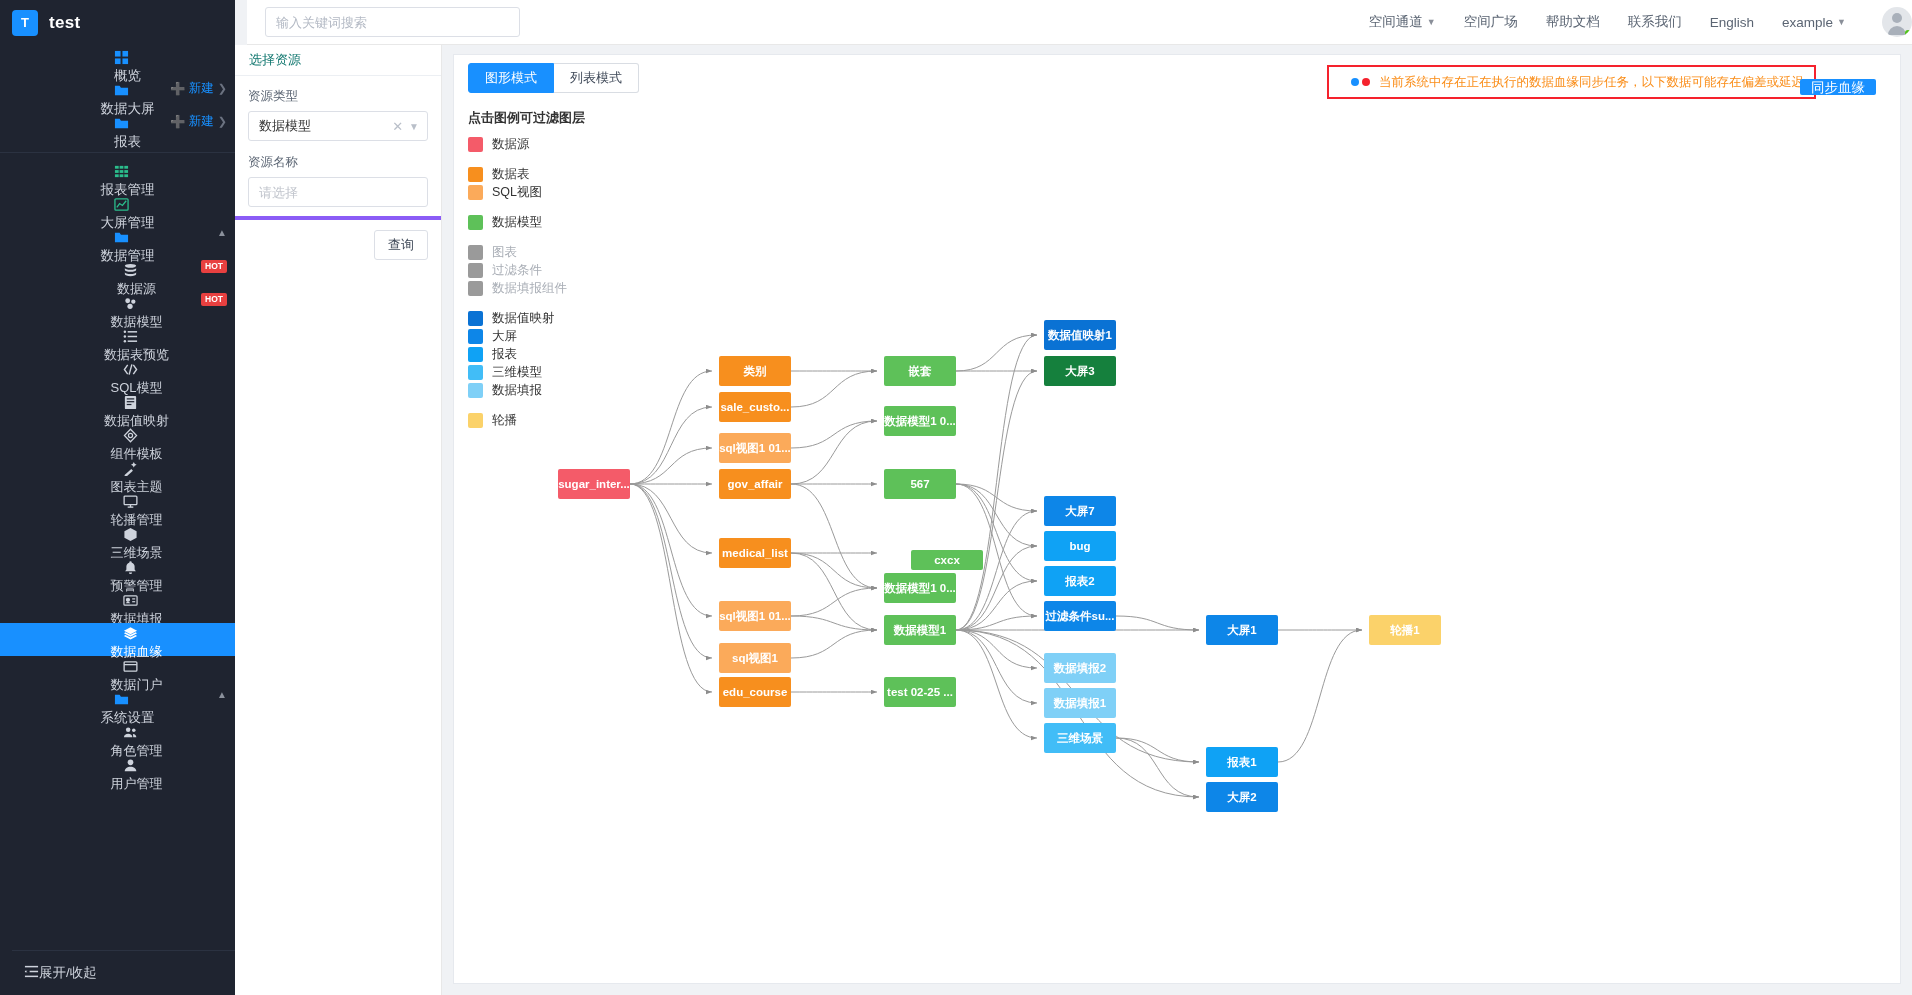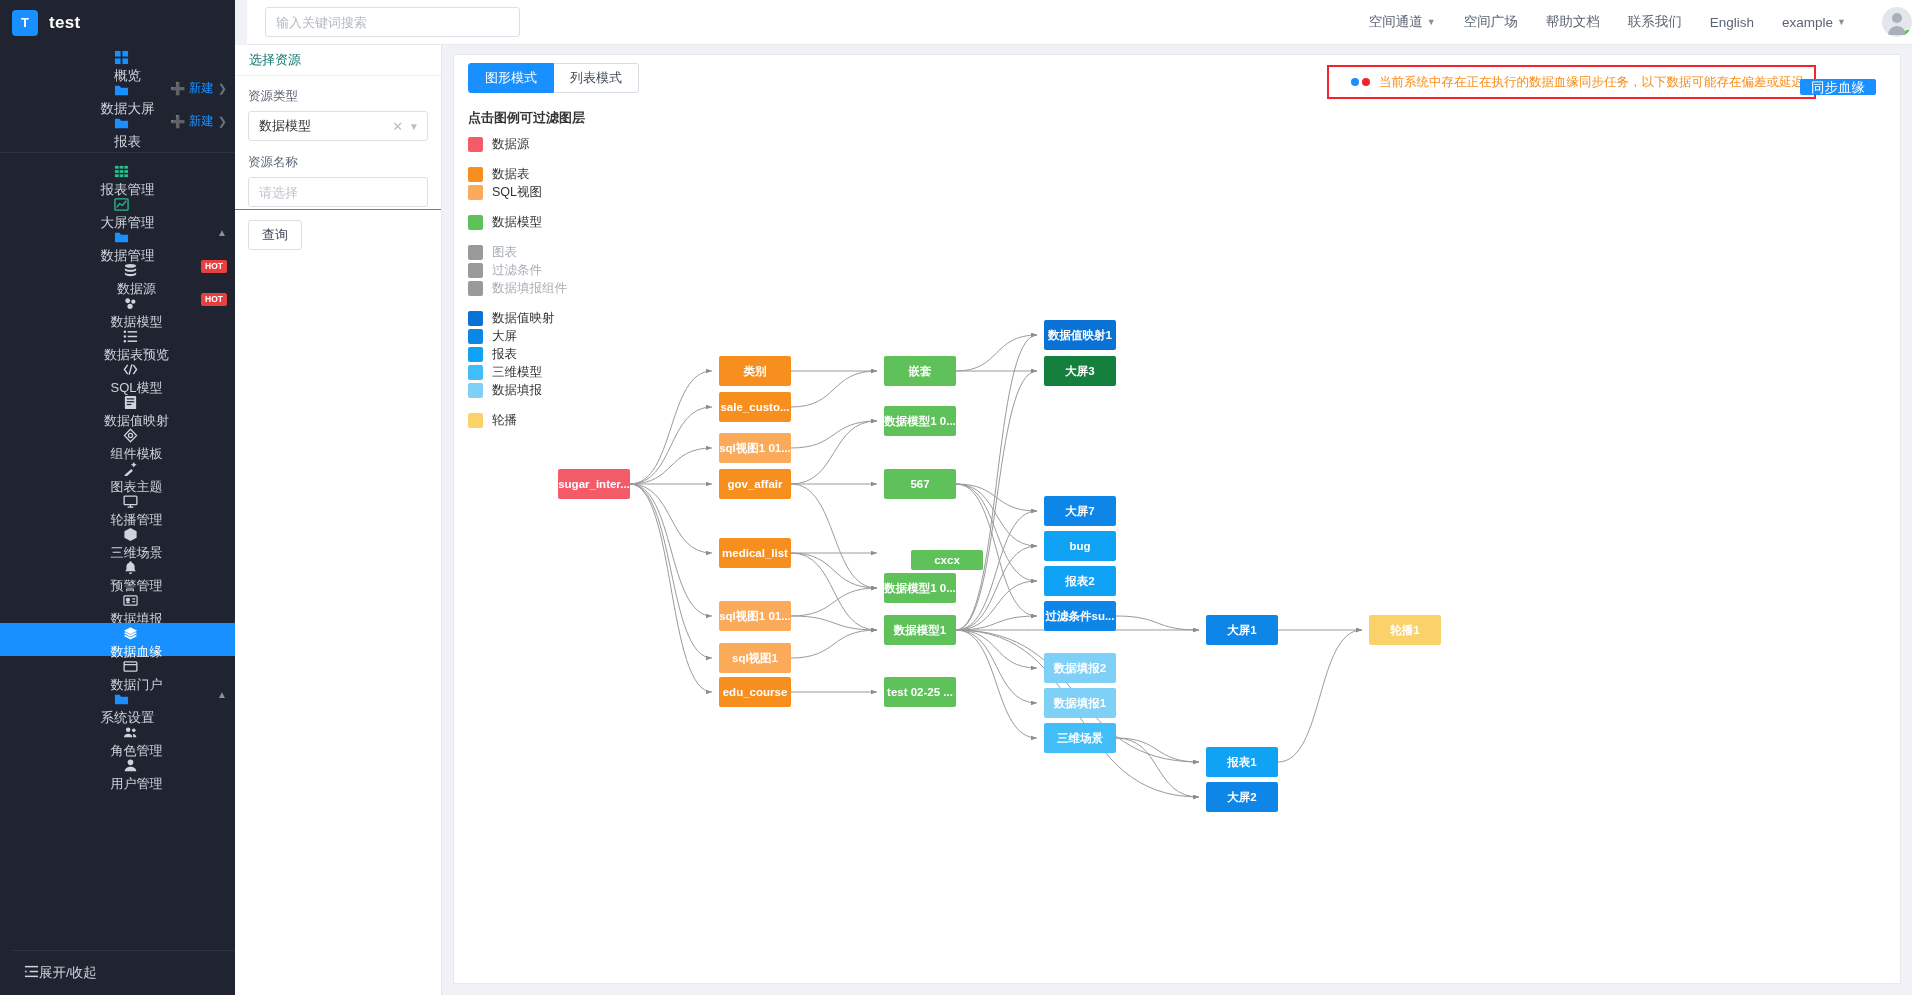--- a/index.html
+++ b/index.html
@@ -99,22 +99,22 @@
   }
   .fp-select .val { flex: 1; }
   .fp-select .clr { color: #b9bfc9; font-size: 13px; margin-right: 6px; }
   .fp-select .cdn { color: #b9bfc9; font-size: 10px; }
   .fp-input {
     height: 30px; width: 100%; border: 1px solid #dcdfe6; border-radius: 3px;
     padding: 0 10px; font-size: 13px; outline: none; color: #333; font-family: inherit;
   }
   .fp-input::placeholder { color: #c0c4cc; }
   .fp-foot {
-    border-top: 1px solid #8b5cf6; margin-top: 2px; padding: 10px 13px;
-    display: flex; justify-content: flex-start;
+    border-top: 4px solid #8b5cf6; margin-top: 9px; padding: 10px 13px;
+    display: flex; justify-content: flex-end;
   }
   .btn-query {
     border: 1px solid #dcdfe6; background: #fff; border-radius: 3px;
     font-size: 13px; color: #404a59; padding: 5px 13px; cursor: pointer; font-family: inherit;
   }
 
   
   .canvas-wrap { flex: 1; position: relative; padding: 9px 11px 11px 11px; }
   .canvas {
     position: relative; width: 100%; height: 930px; background: #fff;

